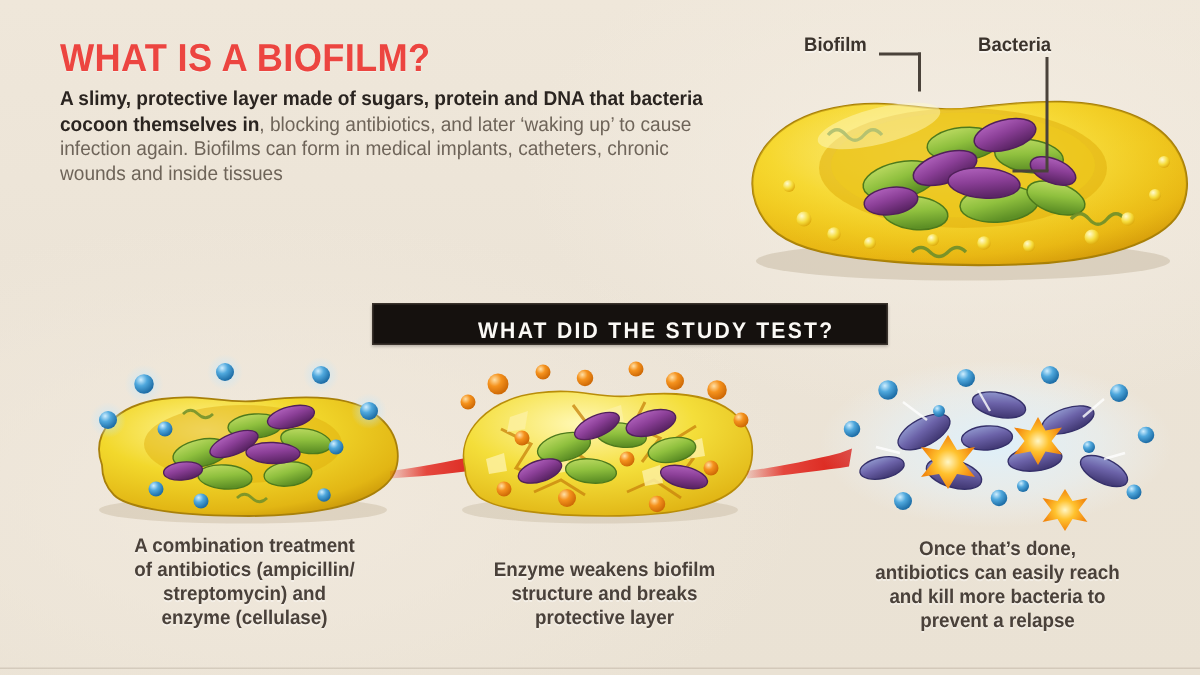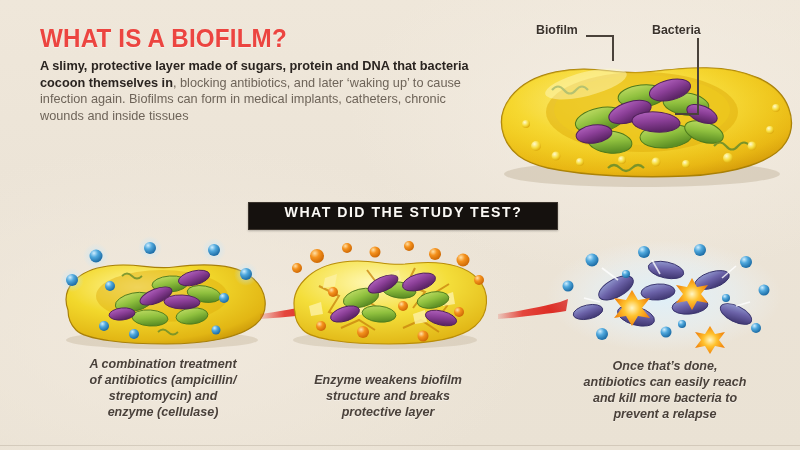--- a/index.html
+++ b/index.html
@@ -51,32 +51,32 @@
   }
   #lbl-biofilm{left:536px;top:22px;}
   #lbl-bacteria{left:652px;top:22px;}
   .leader{position:absolute;background:#4a423a;}
 
   
   .banner{
     position:absolute;left:248px;top:202px;width:308px;height:26px;
     background:#15110e;border:1px solid #3a332c;
     box-shadow:0 1px 2px rgba(0,0,0,.25);
-    display:flex;align-items:flex-start;justify-content:center;
+    display:flex;align-items:flex-end;justify-content:center;padding-left:34px;
   }
   .banner span{
     font-family:"Liberation Sans Narrow","Liberation Sans",sans-serif;
     font-weight:bold;font-size:15px;color:#fbf9f5;letter-spacing:1.6px;
     transform:scaleX(.94);
   }
 
   
-  .step{position:absolute;top:240px;width:250px;font-style:italic;}
+  .step{position:absolute;top:240px;width:250px;}
   #step1{left:38px;}
-  #step2{left:263px;}
+  #step2{left:278px;}
   #step3{left:540px;}
   .step .art{position:relative;height:112px;}
   .step .cap{
     font-family:"Liberation Sans Narrow","Liberation Sans",sans-serif;
     font-weight:bold;font-size:13.2px;line-height:16px;color:#4a413a;
     text-align:center;transform:scaleX(.95);
     text-shadow:0 1px 0 rgba(255,255,255,.4);
   }
   #step1 .cap{margin-top:4px;}
   #step2 .cap{margin-top:20px;}

